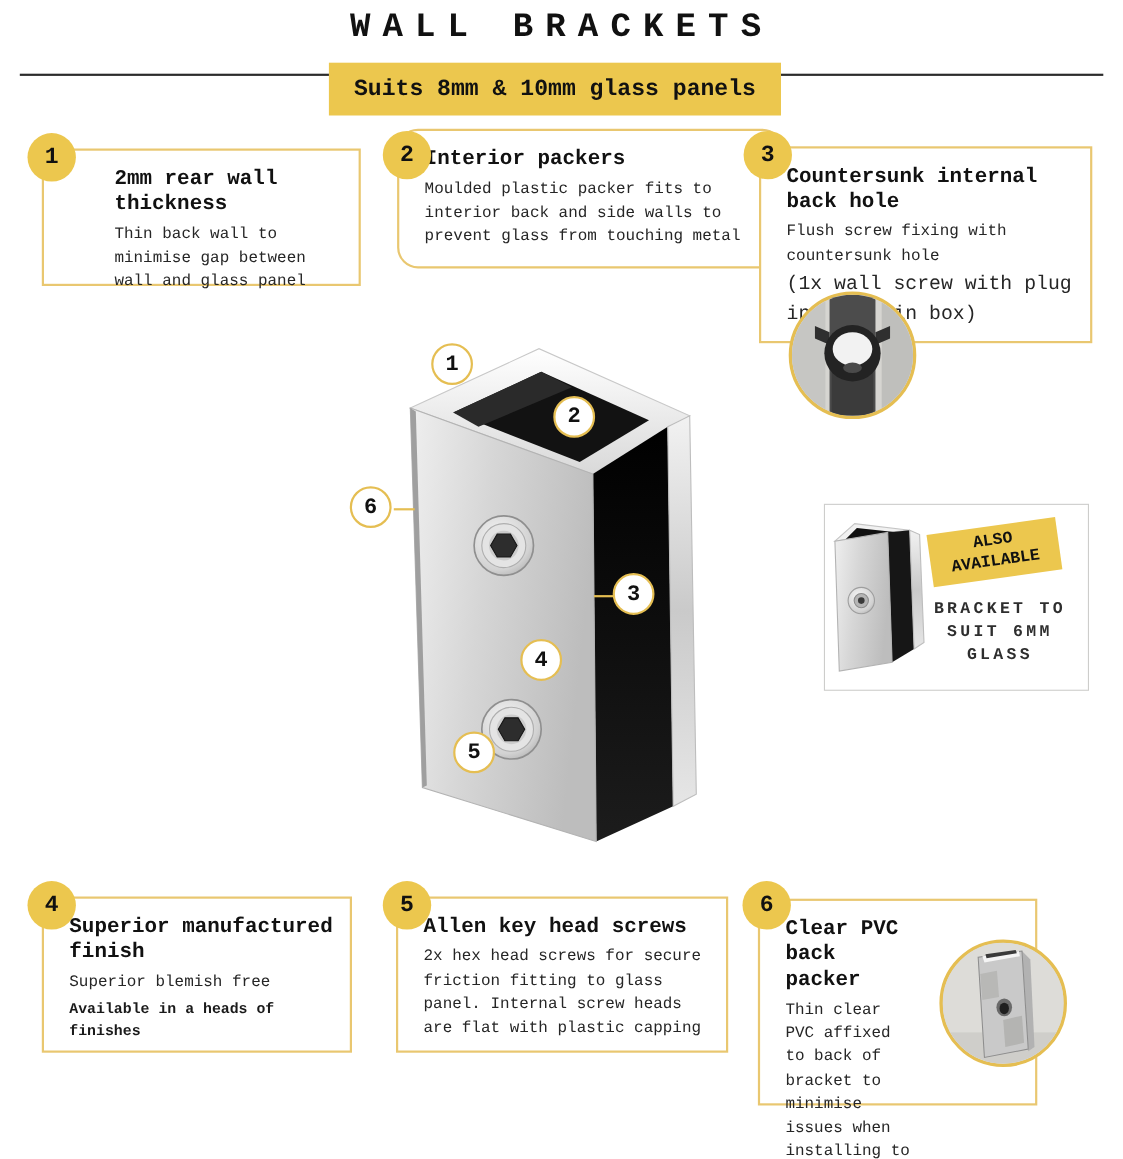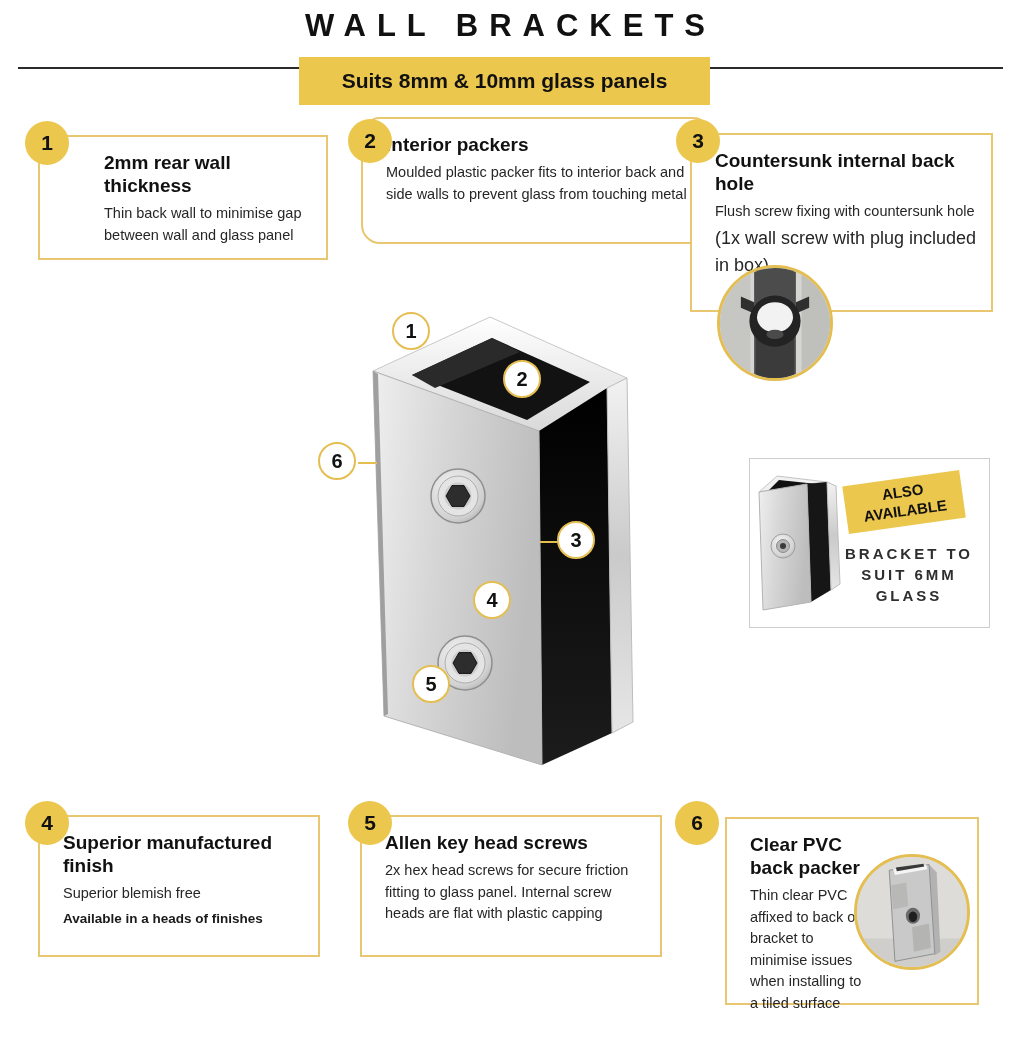--- a/index.html
+++ b/index.html
@@ -1,19 +1,19 @@
 <!DOCTYPE html>
 <html><head>
 <meta charset="utf-8">
 <style>
   * { margin:0; padding:0; box-sizing:border-box; }
   html,body { background:#ffffff; }
   #page {
     position:relative; width:1021px; height:1054px; margin:0 auto;
-    background:#ffffff; font-family:Liberation Sans, sans-serif; color:#1d1d1d;
+    background:#ffffff; font-family:Liberation Mono, monospace; color:#1d1d1d;
     overflow:hidden;
   }
   
   .main-title {
     position:absolute; top:8px; left:0; width:100%;
     text-align:center; font-size:31px; font-weight:bold;
     letter-spacing:11px; color:#111;
   }
   .header-rule {
     position:absolute; top:67px; left:18px; width:985px; height:2px;
@@ -203,21 +203,21 @@
 
   <div class="badge" style="left:348px; top:801px;">5</div>
   <div class="box" style="left:360px; top:815px; width:302px; height:142px;">
     <div class="pad">
       <h2>Allen key head screws</h2>
       <p>2x hex head screws for secure friction fitting to glass panel. Internal screw heads are flat with plastic capping</p>
     </div>
   </div>
 
   <div class="badge" style="left:675px; top:801px;">6</div>
-  <div class="box" style="left:689px; top:817px; width:254px; height:188px;margin-left:36px;">
+  <div class="box" style="left:689px; top:817px; width:254px; height:188px;">
     <div class="pad box6-text">
       <h2>Clear PVC back packer</h2>
       <p>Thin clear PVC affixed to back of bracket to minimise issues when installing to a tiled surface</p>
     </div>
   </div>
 
   <div class="photo-circle" style="left:854px; top:854px; background:#dddcd8;">
     <svg width="110" height="110" viewBox="0 0 116 116">
       <rect x="0" y="0" width="116" height="116" fill="#dddcd8"></rect>
       <rect x="0" y="86" width="116" height="30" fill="#cfceca"></rect>

